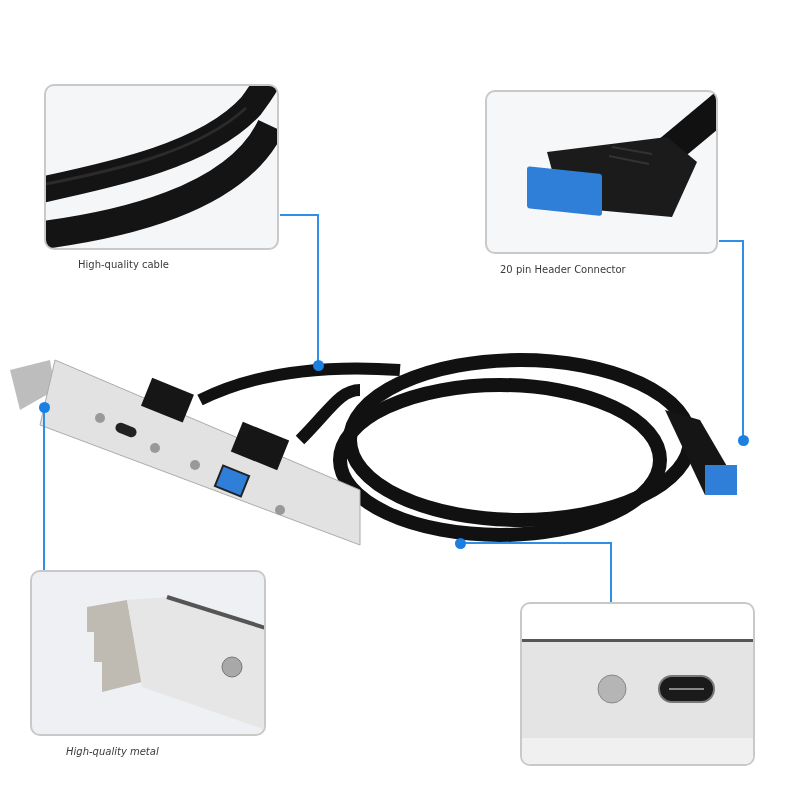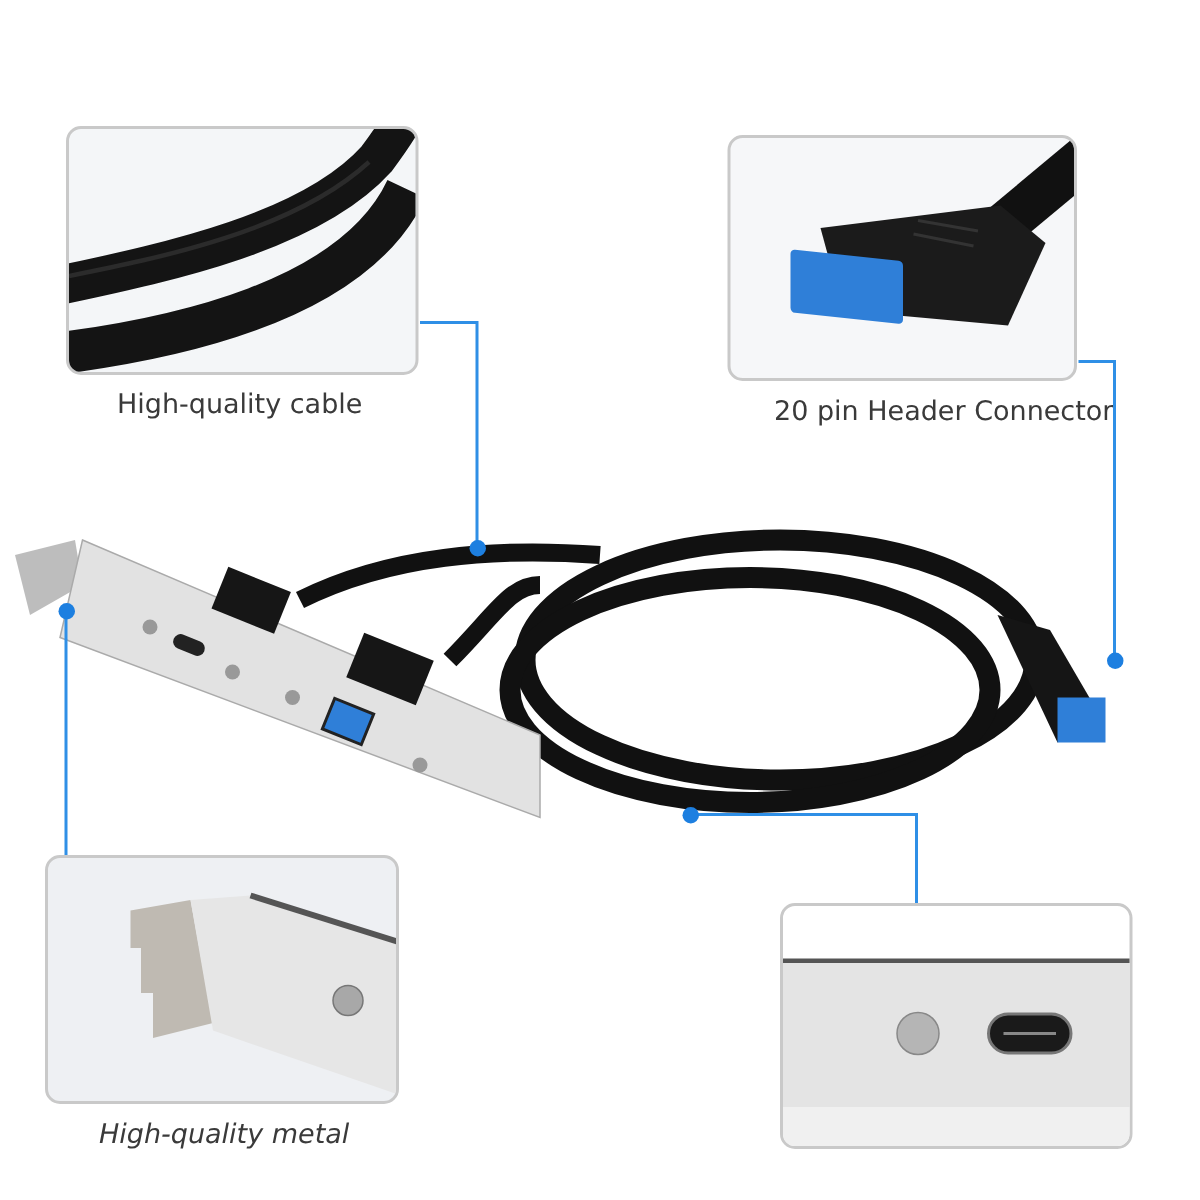--- a/index.html
+++ b/index.html
@@ -1,18 +1,18 @@
 <!DOCTYPE html>
 <html><head>
 <meta charset="utf-8">
 <style>
   html,body{margin:0;padding:0;}
   body{width:800px;height:800px;background:#ffffff;position:relative;overflow:hidden;font-family:"DejaVu Sans",sans-serif;}
   .panel{position:absolute;border:2px solid #c9c9c9;border-radius:10px;background:#f7f8fa;overflow:hidden;box-sizing:border-box;}
-  .label{position:absolute;font-size:18px;color:#3a3a3a;white-space:nowrap;}
+  .label{position:absolute;font-size:10px;color:#3a3a3a;white-space:nowrap;}
   .line{position:absolute;background:#2f8fe6;}
   .dot{position:absolute;width:11px;height:11px;border-radius:50%;background:#1d7fe0;margin:-5px 0 0 -5px;}
   svg{display:block;}
 </style>
 </head>
 <body>
 
 <div class="panel" style="left:44px;top:84px;width:235px;height:166px;background:#f4f6f8;">
   <svg width="235" height="166">
     <path d="M-10 105 C 60 90, 160 70, 205 20 C 220 0, 225 -10, 230 -20" stroke="#141414" stroke-width="26" fill="none"></path>
@@ -24,21 +24,21 @@
 
 <div class="panel" style="left:485px;top:90px;width:233px;height:164px;background:#f6f7f9;">
   <svg width="233" height="164">
     <path d="M180 60 L 240 10" stroke="#111" stroke-width="30"></path>
     <path d="M60 60 L 180 45 L 210 70 L 185 125 L 75 115 Z" fill="#1b1b1b"></path>
     <line x1="125" y1="55" x2="165" y2="62" stroke="#333" stroke-width="2"></line>
     <line x1="122" y1="64" x2="162" y2="72" stroke="#333" stroke-width="2"></line>
     <rect x="40" y="70" width="75" height="42" rx="3" fill="#2f7fd8" transform="skewY(6)"></rect>
   </svg>
 </div>
-<div class="label" style="left:516px;top:264px;">20 pin Header Connector</div>
+<div class="label" style="left:500px;top:264px;">20 pin Header Connector</div>
 
 <svg style="position:absolute;left:0;top:330px;" width="800" height="260">
 
   <ellipse cx="520" cy="110" rx="170" ry="80" stroke="#111" stroke-width="14" fill="none"></ellipse>
   <ellipse cx="500" cy="130" rx="160" ry="75" stroke="#111" stroke-width="14" fill="none"></ellipse>
   <path d="M200 70 C 260 40, 330 35, 400 40" stroke="#111" stroke-width="12" fill="none"></path>
   <path d="M300 110 C 330 80, 340 60, 360 60" stroke="#111" stroke-width="12" fill="none"></path>
 
   <path d="M665 80 L 700 90 L 735 150 L 705 165 Z" fill="#151515"></path>
   <rect x="705" y="135" width="32" height="30" fill="#2f7fd8"></rect>

